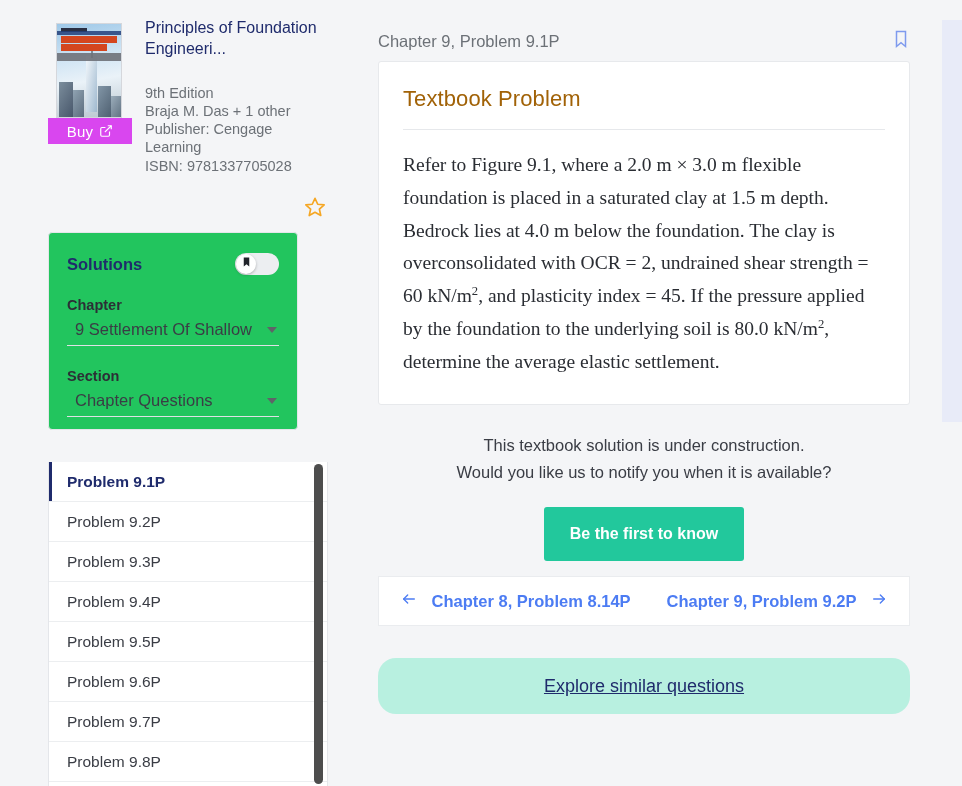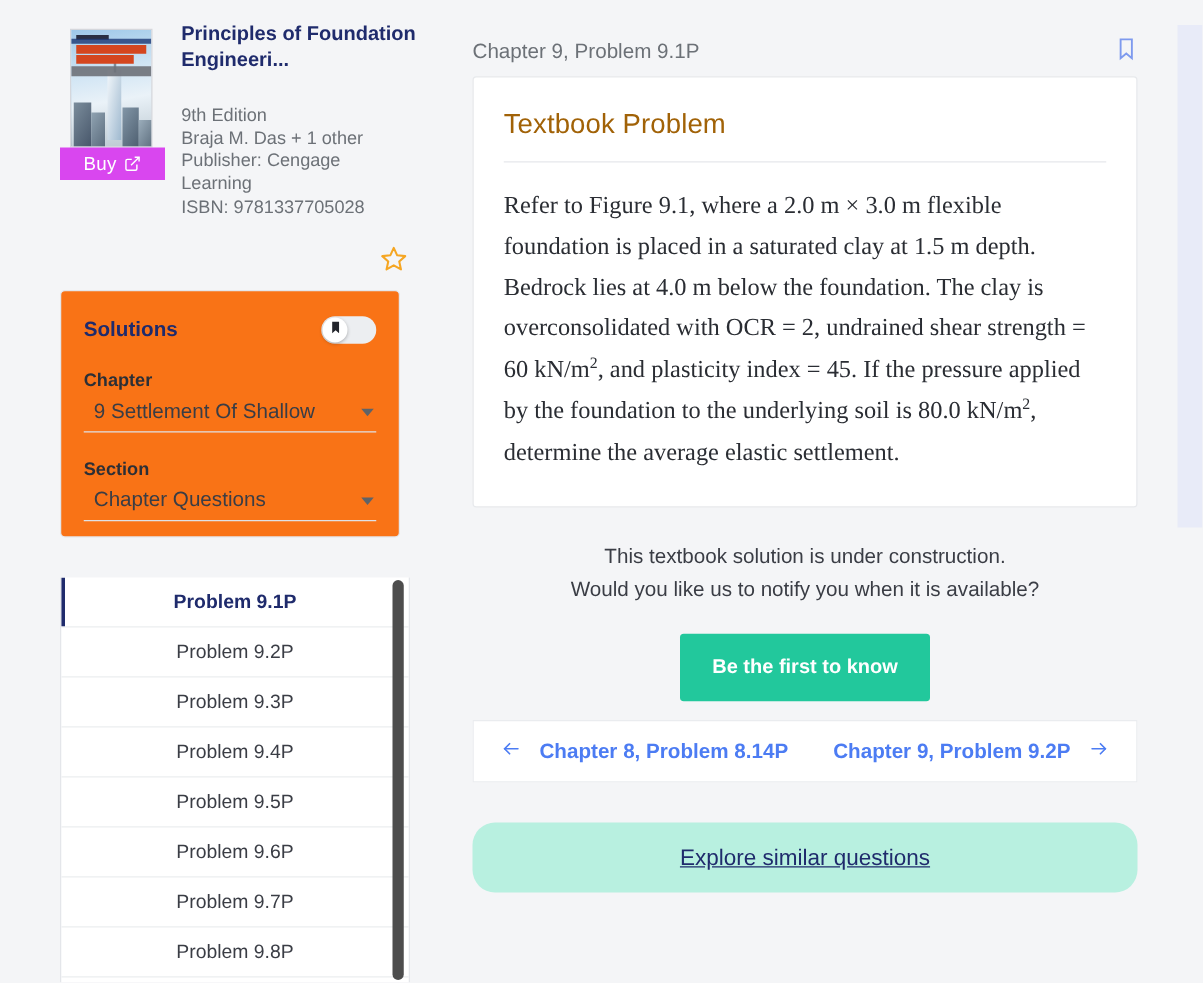--- a/index.html
+++ b/index.html
@@ -65,32 +65,32 @@
     width: 84px; height: 26px;
     background: #d946ef; color: #fff;
     display: flex; align-items: center; justify-content: center; gap: 6px;
     font-size: 15px; font-weight: 500; cursor: pointer;
     letter-spacing: .2px;
   }
   .buy-btn .ext { display: inline-flex; }
 
   .book-title {
     position: absolute; left: 97px; top: 0px; width: 192px;
-    font-size: 16px; font-weight: 700; color: #1f2b6c; line-height: 1.3;
+    font-size: 16px; font-weight: 400; color: #1f2b6c; line-height: 1.3;
   }
   .book-meta {
     position: absolute; left: 97px; top: 66px; width: 165px;
     font-size: 14.5px; color: #6c7177; line-height: 1.25;
   }
   .star-icon { position: absolute; left: 256px; top: 178px; cursor: pointer; }
 
   
   .sol-card {
-    position: absolute; left: 48px; top: 232px; width: 272px;
-    background: #f97316; border: 1px solid #e4e6ea; border-radius: 4px;
+    position: absolute; left: 48px; top: 232px; width: 250px;
+    background: #22c55e; border: 1px solid #e4e6ea; border-radius: 4px;
     padding: 20px 18px 12px 18px;
   }
   .sol-head { display: flex; align-items: center; justify-content: space-between; }
   .sol-title { font-size: 16.5px; font-weight: 700; color: #1f2b6c; }
   .toggle {
     width: 44px; height: 22px; border-radius: 11px; background: #eceef1;
     position: relative; cursor: pointer;
   }
   .toggle .knob {
     position: absolute; left: 1px; top: 1px; width: 20px; height: 20px;
@@ -109,23 +109,22 @@
     border-right: 5px solid transparent; border-top: 6px solid #5f6368; margin-bottom: 6px; }
 
   
   .prob-list {
     position: absolute; left: 48px; top: 462px; width: 280px; height: 324px;
     background: #fff; border-left: 1px solid #e4e6ea; border-right: 1px solid #e4e6ea;
     overflow: hidden;
   }
   .prob-item {
     position: relative; height: 40px; display: flex; align-items: center;
-    font-size: 15.5px; color: #3a3d45; cursor: pointer;
+    padding-left: 18px; font-size: 15.5px; color: #3a3d45; cursor: pointer;
     border-bottom: 1px solid #eceef0;
-    justify-content: center;
   }
   .prob-item.active { color: #1f2b6c; font-weight: 700; }
   .prob-item.active::before {
     content: ""; position: absolute; left: 0; top: 0; width: 3px; height: 100%;
     background: #1f2b6c;
   }
   .list-scrollbar {
     position: absolute; left: 314px; top: 464px; width: 9px; height: 320px;
     background: #4d4d4d; border-radius: 5px;
   }

